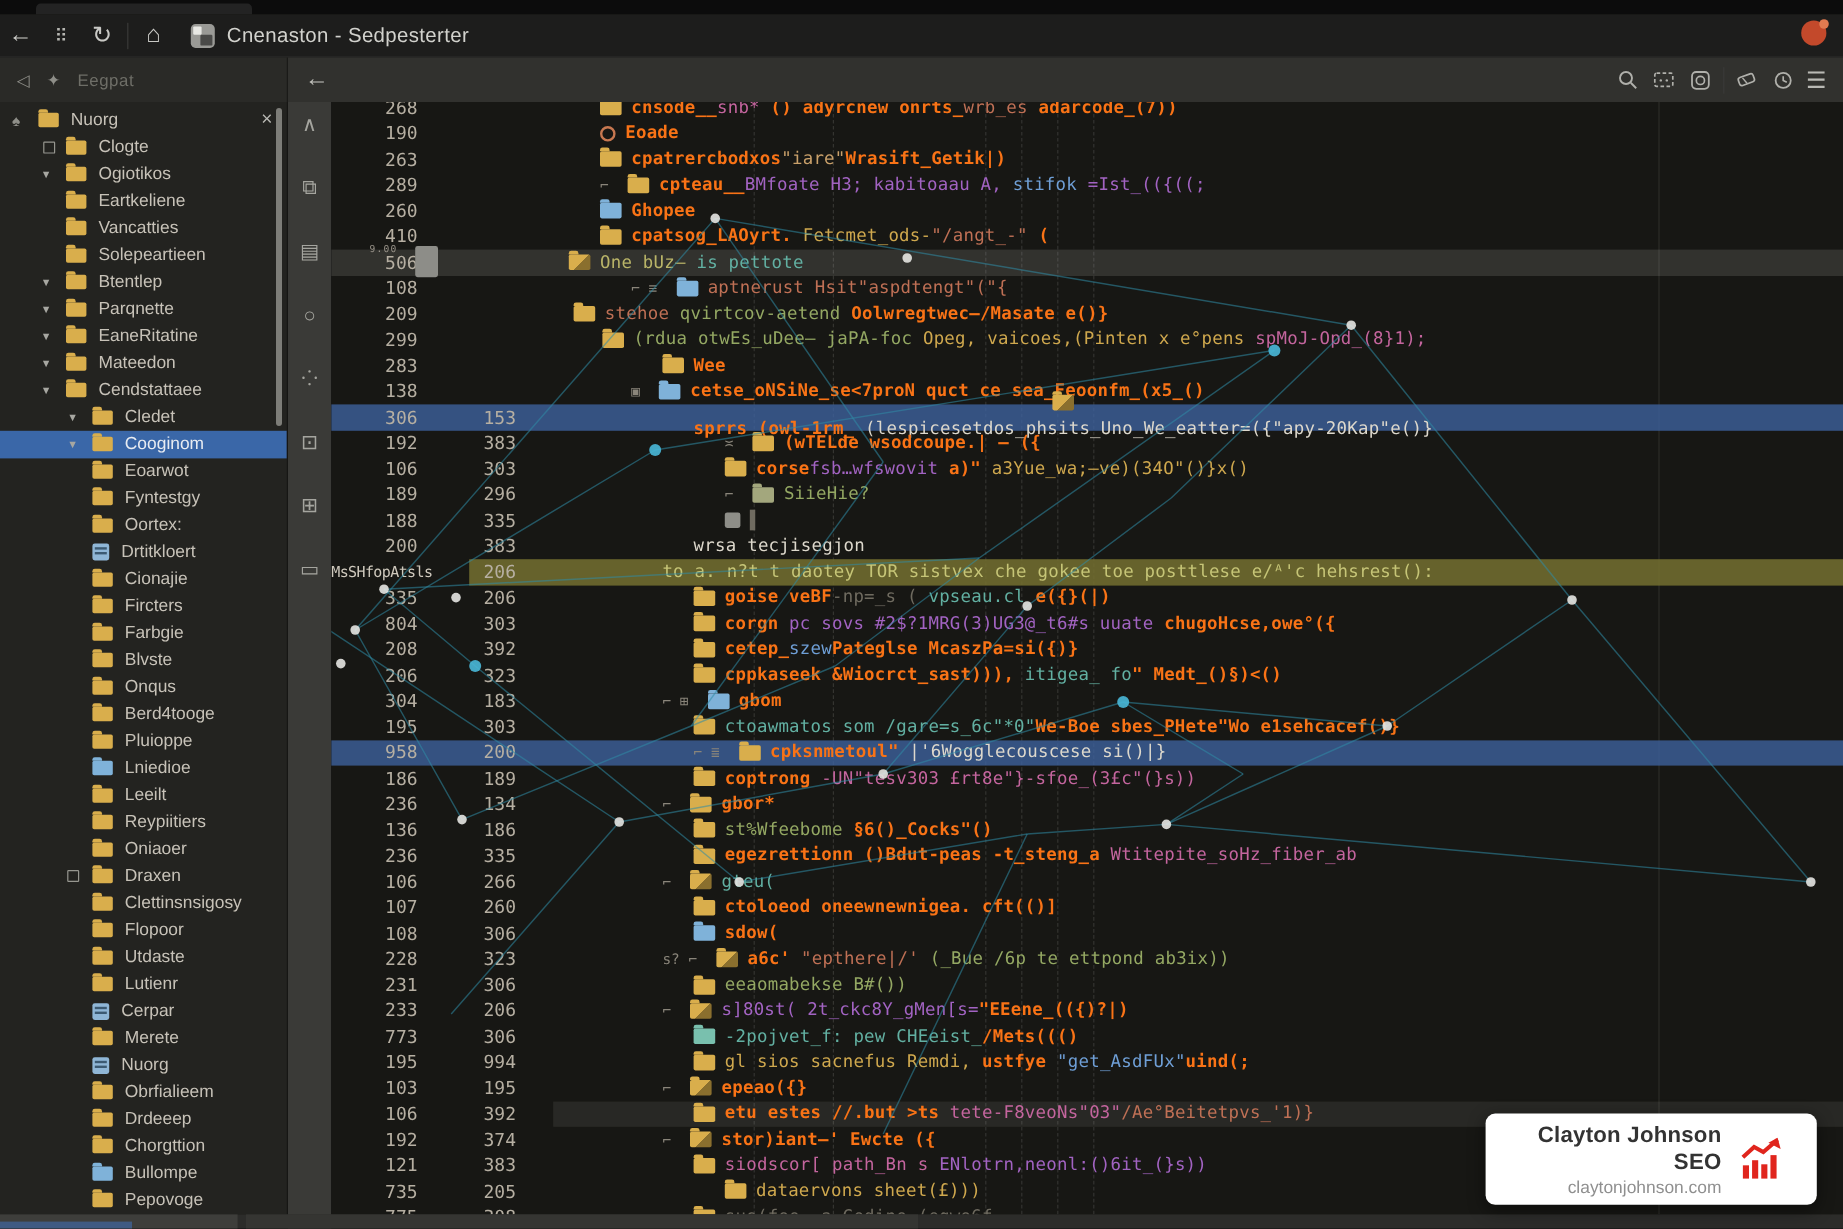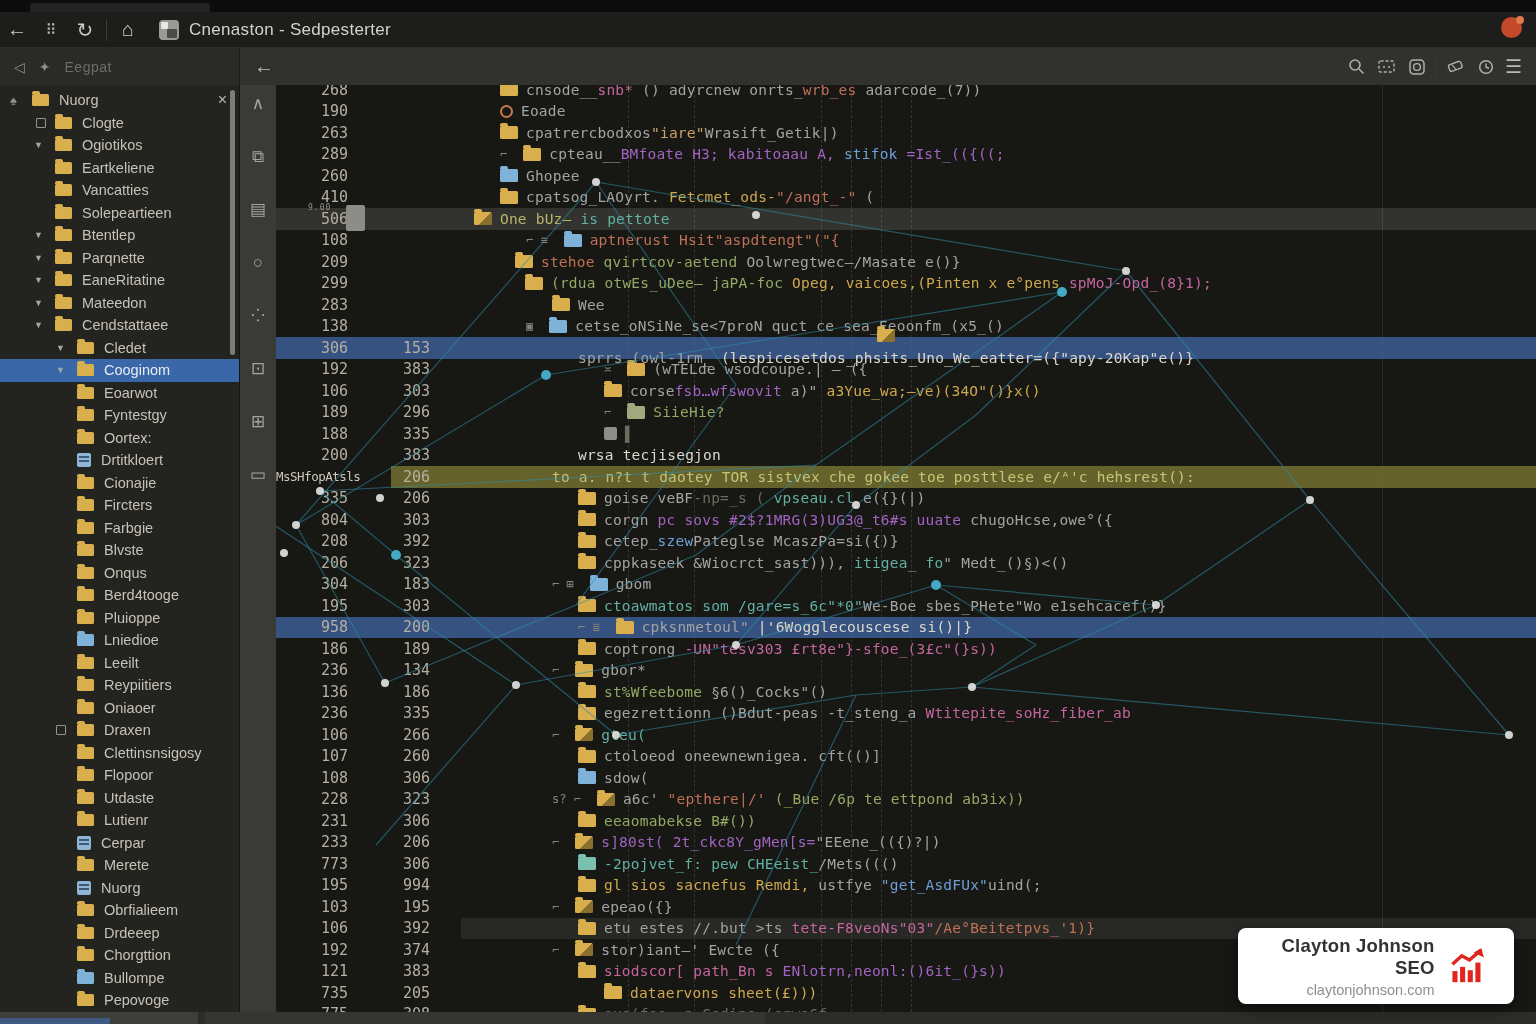--- a/index.html
+++ b/index.html
@@ -69,21 +69,21 @@
   .n2{position:relative;width:82px;text-align:right;color:#b6afa2;font-size:15px;flex:none;}
   .sup{position:absolute;left:32px;top:-7px;font-size:8px;color:#9a948a;letter-spacing:1px;}
   .pre{position:relative;color:#8a857a;font-size:12px;margin:0 8px 0 0;flex:none;}
   .codewrap{position:relative;display:flex;align-items:center;gap:8px;white-space:nowrap;}
   .code{font-size:14.5px;letter-spacing:.2px;}
   .row .fi{width:18px;height:13px;}
   .sqic{width:13px;height:13px;background:#8e8e88;border-radius:2px;display:inline-block;flex:none;}
   .ocirc{width:13px;height:13px;border:2.5px solid #c87850;border-radius:50%;display:inline-block;flex:none;}
   .thumbbox{position:absolute;left:70px;top:-3px;width:19px;height:26px;background:#8d8d88;border-radius:2px;}
   
-  .c-g{color:#a3a3a3;} .c-w{color:#ddd8cc;} .c-y{color:#cfa84e;} .c-pu{color:#a263c2;}
+  .c-g{color:#f97316;font-weight:bold;} .c-w{color:#ddd8cc;} .c-y{color:#cfa84e;} .c-pu{color:#a263c2;}
   .c-pk{color:#c4659e;} .c-tl{color:#62b0a2;} .c-gr{color:#94a863;} .c-rd{color:#bf7055;}
   .c-bl{color:#6f9fd6;} .c-ol{color:#b9b468;} .c-ol2{color:#c6c577;} .c-s{color:#c9a06a;} .c-dim{color:#6f6b60;}
   .guide{position:absolute;top:0;bottom:0;width:0;border-left:1px dashed #343430;}
   .vrule{position:absolute;top:0;bottom:0;width:1px;background:#2c2c29;}
   #net{position:absolute;left:0;top:0;pointer-events:none;}
 
   
   #bottombar{position:absolute;left:0;top:1012px;width:1536px;height:12px;background:#2c2c2a;}
   #bottombar .th1{position:absolute;left:0;top:0;width:198px;height:12px;background:#3e3e3b;}
   #bottombar .th2{position:absolute;left:205px;top:0;width:560px;height:12px;background:#353532;}
@@ -436,30 +436,30 @@
           <span class="codewrap" style="margin-left: 96px;">
             <span class="pre">⌐ ≡</span>
             <span class="fi fb"></span>
             <span class="code"><span class="c-rd">aptnerust </span><span class="c-rd">Hsit"aspdtengt"("{</span></span>
           </span>
         </div>
         <div class="row">
           <span class="band"></span>
           <span class="n1">209</span>
           <span class="n2"></span>
-          <span class="codewrap" style="margin-left: 85px;">
+          <span class="codewrap" style="margin-left: 48px;">
             <span class="fi "></span>
             <span class="code"><span class="c-rd">stehoe </span><span class="c-gr">qvirtcov-aetend </span><span class="c-g">Oolwregtwec—/Masate e()}</span></span>
           </span>
         </div>
         <div class="row">
           <span class="band"></span>
           <span class="n1">299</span>
           <span class="n2"></span>
-          <span class="codewrap" style="margin-left: 75px; padding-left: 20px;">
+          <span class="codewrap" style="margin-left: 52px; padding-left: 20px;">
             <span class="fi "></span>
             <span class="code"><span class="c-gr">(rdua otwEs_uDee— jaPA-foc </span><span class="c-y">Opeg, vaicoes,(Pinten x e°pens </span><span class="c-pk">spMoJ-Opd_(8}1);</span></span>
           </span>
         </div>
         <div class="row">
           <span class="band"></span>
           <span class="n1">283</span>
           <span class="n2"></span>
           <span class="codewrap" style="margin-left: 122px;">
             <span class="fi "></span>
@@ -676,21 +676,21 @@
           <span class="codewrap" style="margin-left: 122px;">
             <span class="pre">s? ⌐</span>
             <span class="fi fy2"></span>
             <span class="code"><span class="c-g">a6c' </span><span class="c-rd">"epthere|/' </span><span class="c-gr">(_Bue /6p te ettpond ab3ix))</span></span>
           </span>
         </div>
         <div class="row">
           <span class="band"></span>
           <span class="n1">231</span>
           <span class="n2">306</span>
-          <span class="codewrap" style="margin-left: 148px;">
+          <span class="codewrap" style="margin-left: 148px; align-items: flex-end;">
             <span class="fi "></span>
             <span class="code"><span class="c-gr">eeaomabekse  B#())</span></span>
           </span>
         </div>
         <div class="row">
           <span class="band"></span>
           <span class="n1">233</span>
           <span class="n2">206</span>
           <span class="codewrap" style="margin-left: 122px;">
             <span class="pre">⌐</span>

